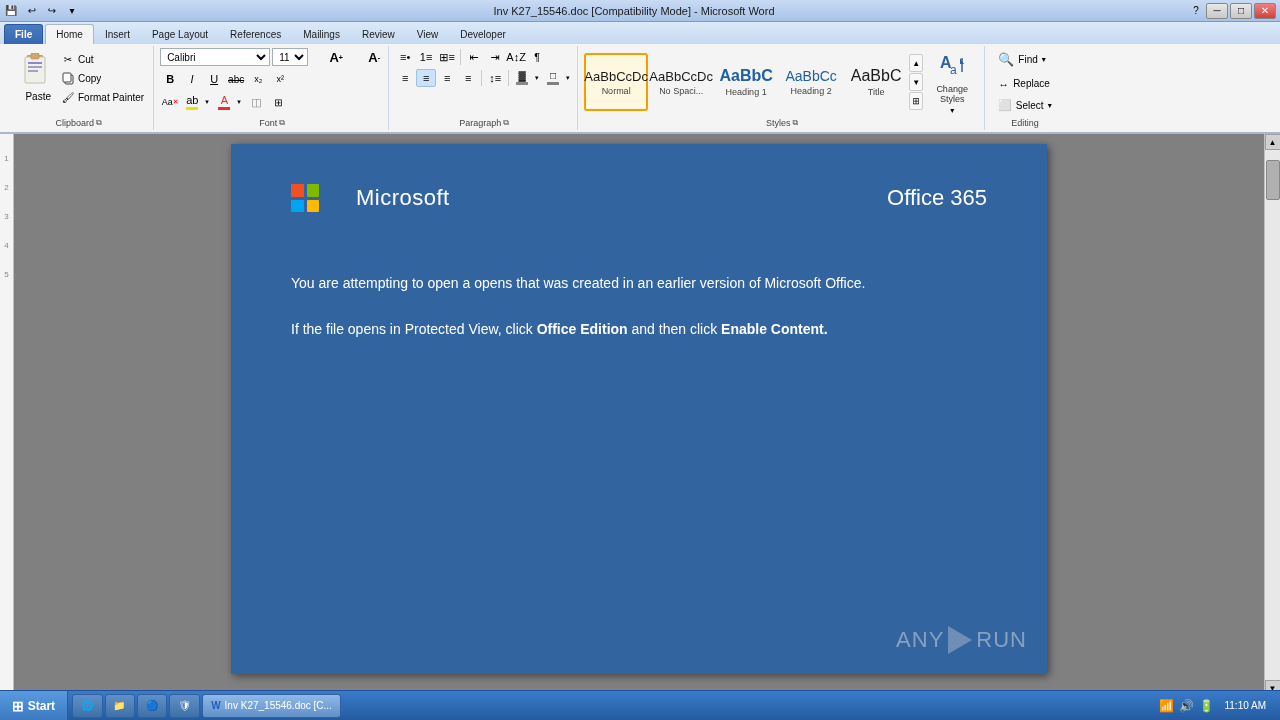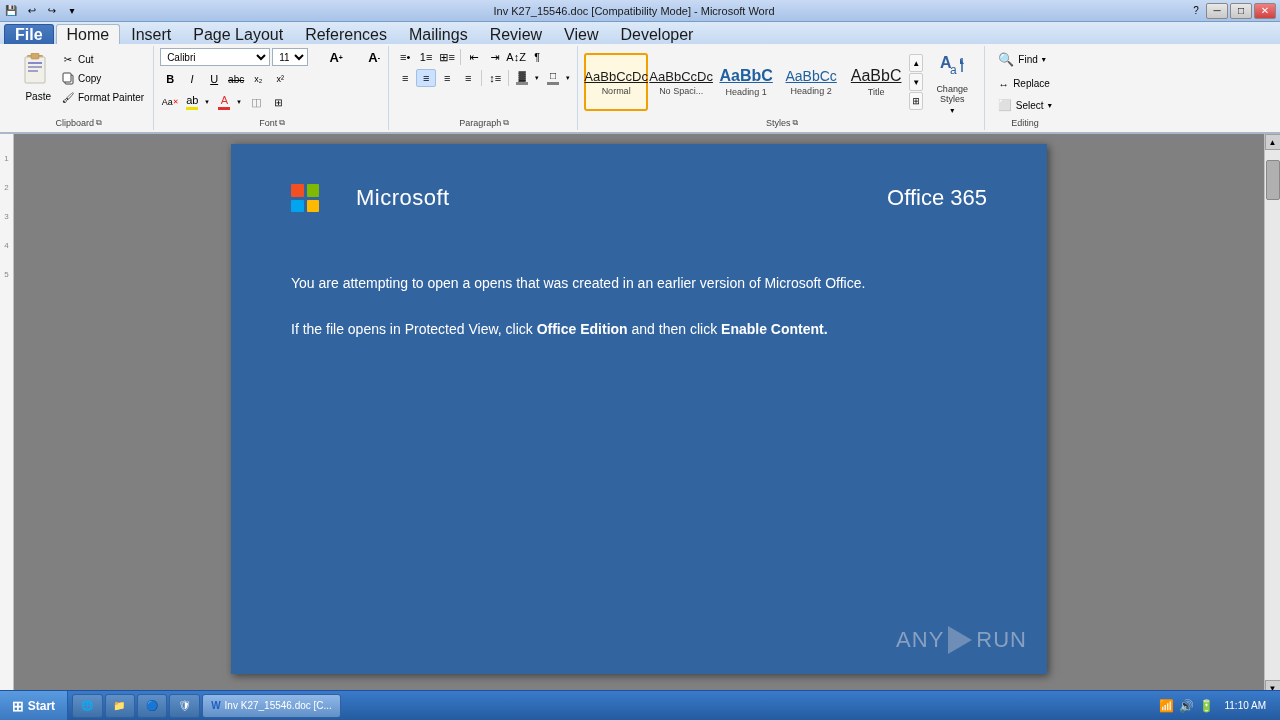--- a/index.html
+++ b/index.html
@@ -28,21 +28,21 @@
     #ribbon-tabs {
       height: 22px;
       background: linear-gradient(to bottom, #dce9f8, #c5d9f2);
       display: flex;
       align-items: flex-end;
       padding-left: 4px;
       border-bottom: none;
     }
     .ribbon-tab {
       padding: 3px 10px;
-      font-size: 16px;
+      font-size: 10px;
       cursor: pointer;
       border: 1px solid transparent;
       border-bottom: none;
       border-radius: 3px 3px 0 0;
       color: #1a1a1a;
       height: 20px;
       display: flex;
       align-items: center;
     }
     .ribbon-tab.active {
@@ -179,21 +179,20 @@
       border-radius: 3px;
       cursor: pointer;
       padding: 2px;
       font-size: 10px;
     }
     .style-item.selected { border-color: #f0a000; background: #fff8e0; }
     .style-preview {
       font-size: 13px;
       margin-bottom: 2px;
       color: #1a1a1a;
-      text-decoration: underline;
     }
     .style-label { font-size: 9px; color: #444; text-align: center; }
     .styles-arrows { display: flex; flex-direction: column; gap: 1px; }
     .styles-arrow { width: 14px; height: 18px; display: flex; align-items: center; justify-content: center; cursor: pointer; border: 1px solid #ccc; border-radius: 2px; font-size: 8px; background: #f8f8f8; }
     .change-styles-btn {
       width: 56px;
       height: 58px;
       display: flex;
       flex-direction: column;
       align-items: center;

